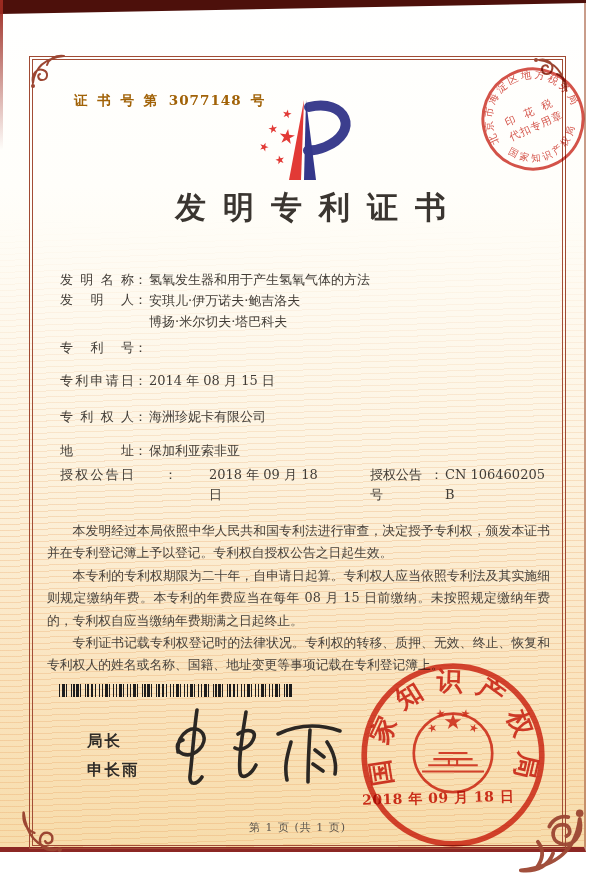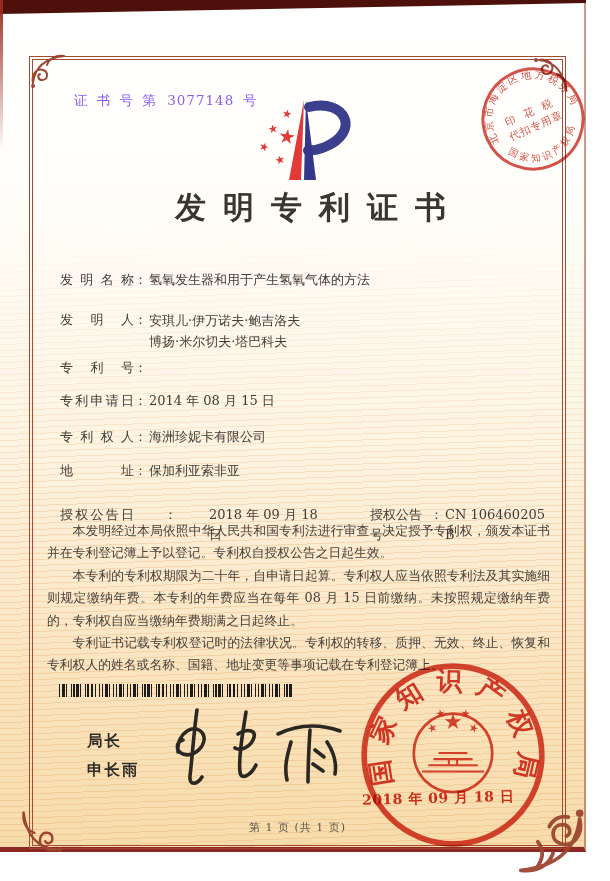--- a/index.html
+++ b/index.html
@@ -28,36 +28,36 @@
   
   .frame { position:absolute; left:29px; top:56px; width:537px; height:793px;
     border:1.6px solid #a04a33; }
   .frame::before { content:""; position:absolute; inset:2px; border:1px solid #a34d36; }
   .flourish { position:absolute; stroke:#9c4632; fill:none; stroke-width:2; stroke-linecap:round; }
   .fl-tl { left:-4px; top:-4px; }
   .fl-tr { right:-4px; top:-4px; transform:rotate(90deg); }
   .fl-br { right:-10px; bottom:-10px; transform:rotate(180deg) scale(1.9); opacity:.95; }
   .fl-bl { left:-6px; bottom:-6px; transform:rotate(270deg) scale(1.2); }
 
-  .certno { position:absolute; left:74px; top:92px; font-size:13.5px; letter-spacing:2.5px; color:#8b5cf6; }
+  .certno { position:absolute; left:74px; top:92px; font-size:13.5px; letter-spacing:2.5px; color:#a16207;font-weight:bold; }
   .certno .num { letter-spacing:1px; padding:0 2px; }
 
   .logo { position:absolute; left:243px; top:94px; width:126px; height:92px; }
 
   .title { position:absolute; left:29px; top:187px; width:580px; text-align:center;
     font-size:31px; font-weight:600; color:#3a3530; letter-spacing:17px; margin-right:-17px; }
 
   
   .fields { position:absolute; left:60px; top:270px; width:490px; font-size:13px; color:#413c36; }
   .frow { display:flex; align-items:flex-start; line-height:20px; }
   .lbl { display:inline-block; width:74px; text-align:justify; text-align-last:justify; flex:0 0 74px; }
   .colon { flex:0 0 auto; }
   .val { padding-left:2px; }
-  .mb-a { margin-bottom:20px; } .mb-b { margin-bottom:6px; } .mb-c { margin-bottom:13px; }
-  .mb-d { margin-bottom:16px; } .mb-e { margin-bottom:14px; } .mb-f { margin-bottom:24px;align-items:flex-end; }
+  .mb-a { } .mb-b { margin-bottom:6px; } .mb-c { margin-bottom:13px; }
+  .mb-d { margin-bottom:16px; } .mb-e { margin-bottom:14px; } .mb-f { margin-bottom:4px;align-items:flex-end; }
   .mb-g { margin-bottom:14px;gap:30px; }
   .val-line { line-height:21px; }
   .grant-group2 { margin-left:14px; display:flex; }
 
   
   .bodytext { position:absolute; left:47px; top:520px; width:503px; font-size:12.8px;
     line-height:22.4px; text-align:justify; color:#47413b; }
   .bodytext p { text-indent:2em; }
 
   .barcode { position:absolute; left:59px; top:684px; width:233px; height:13px;

